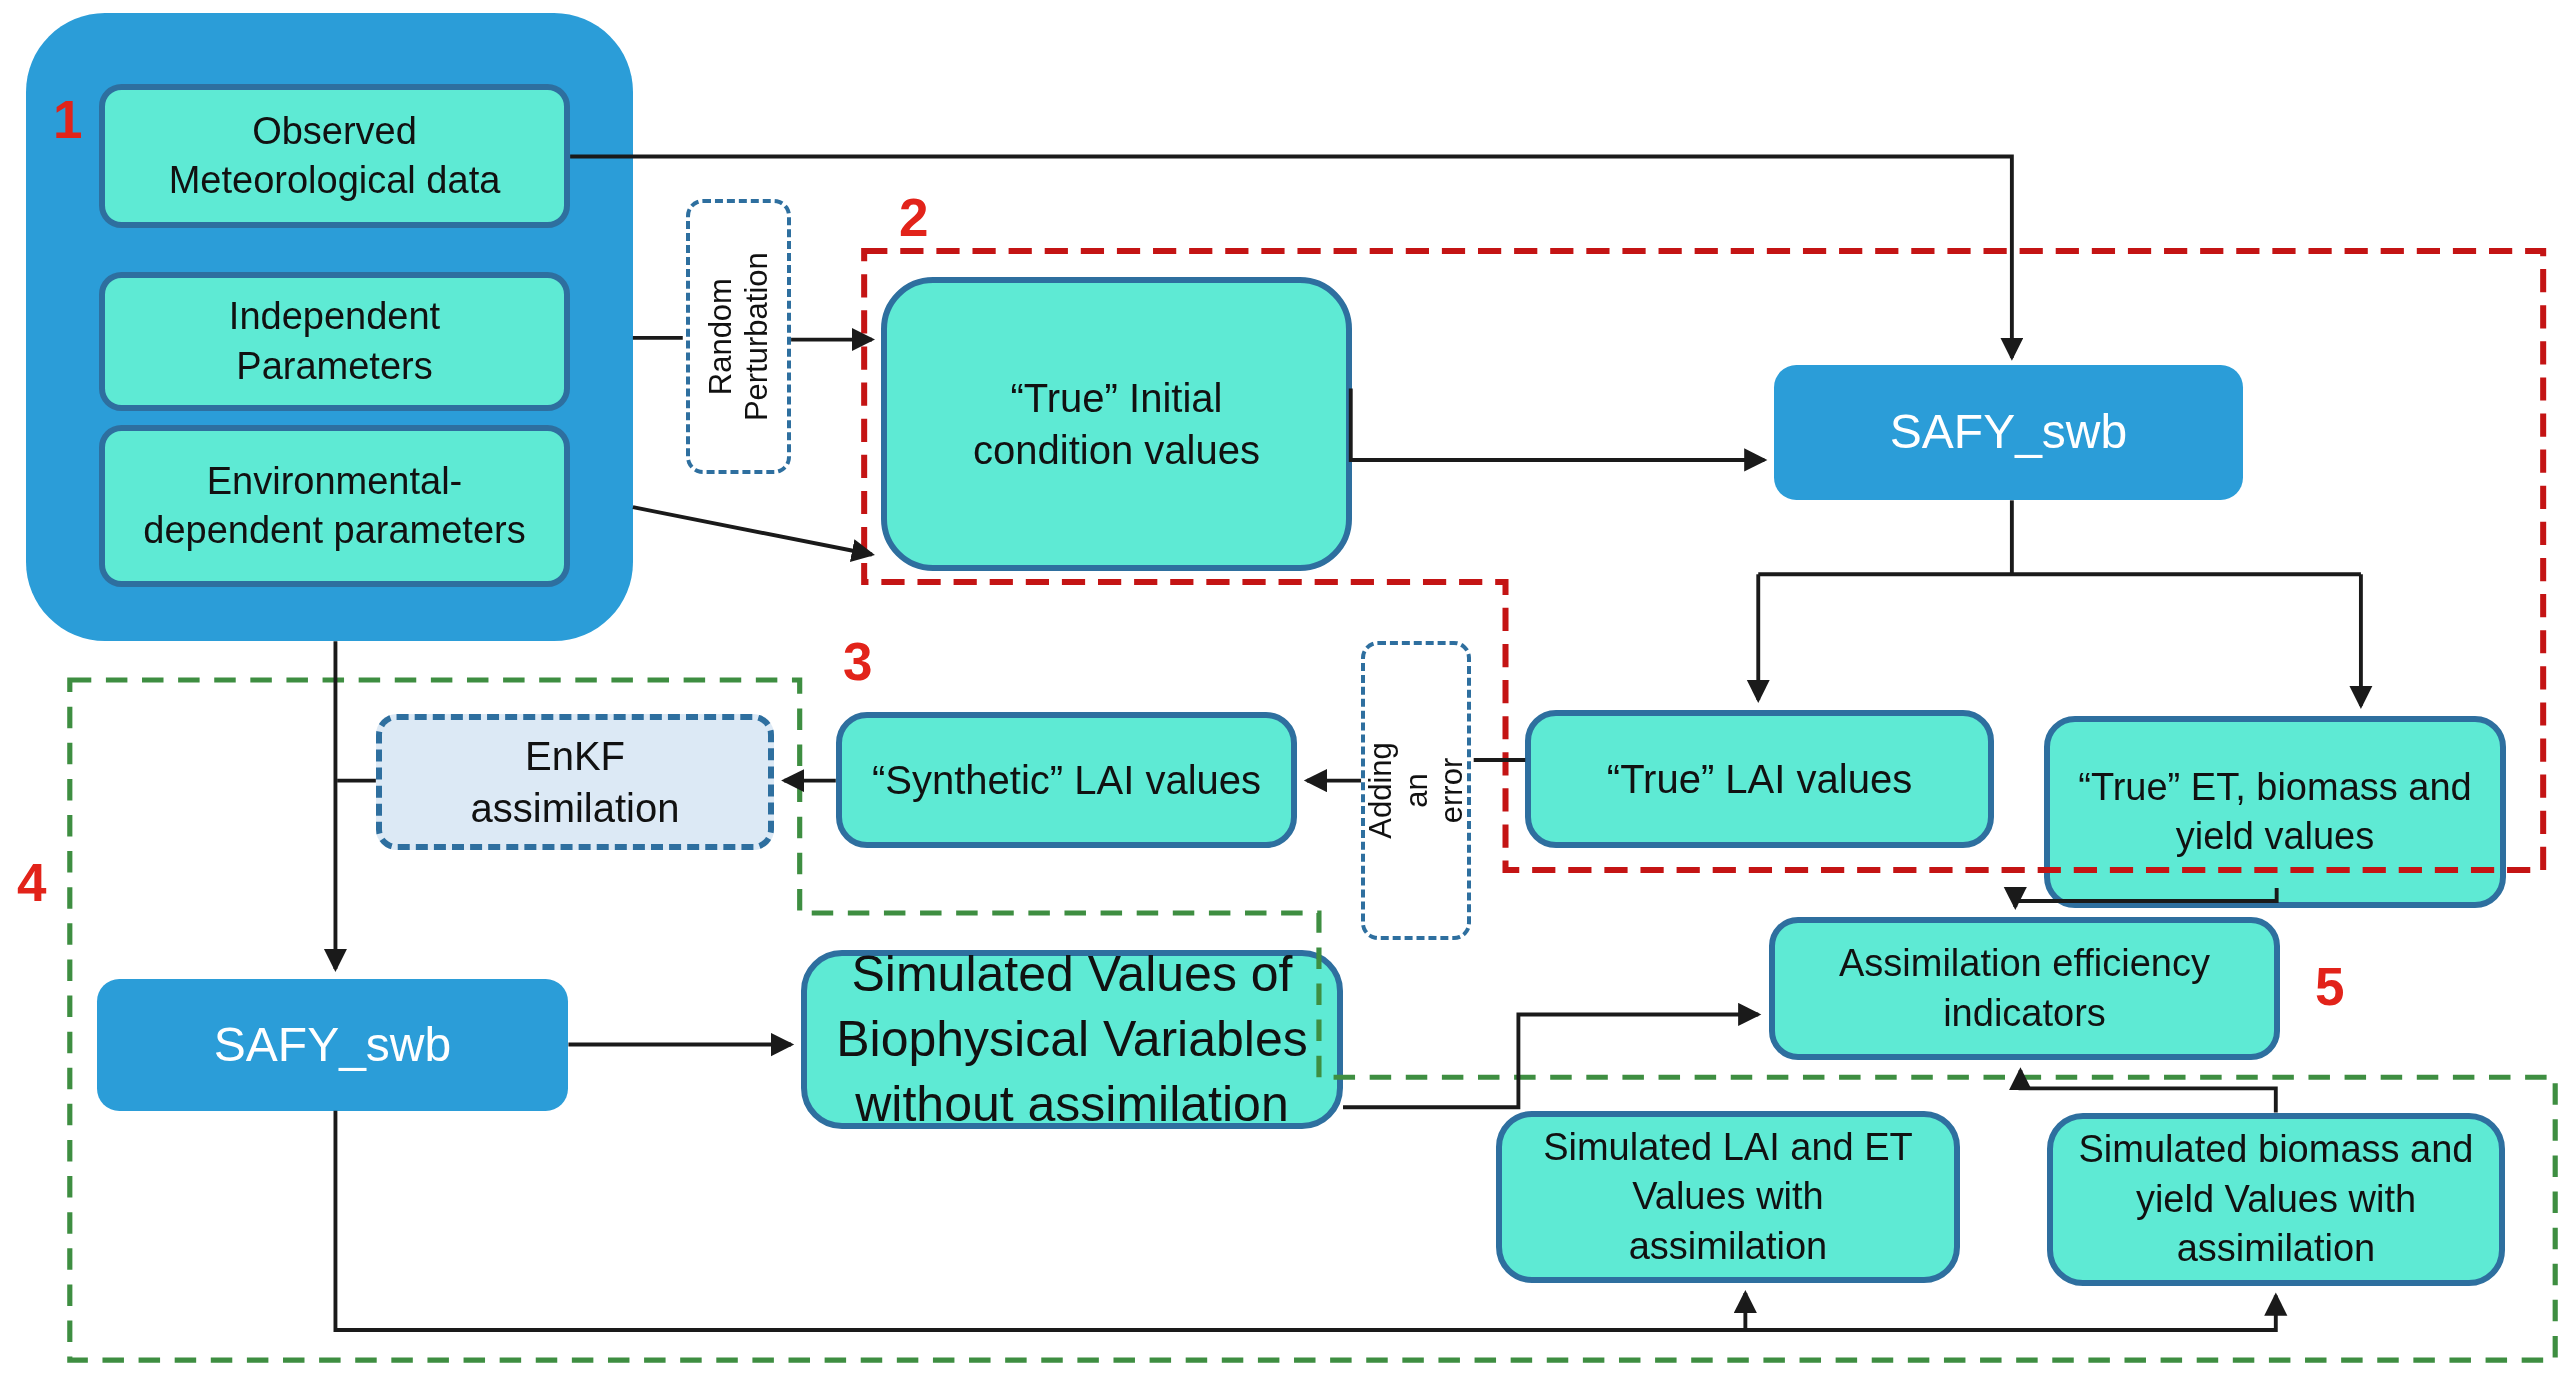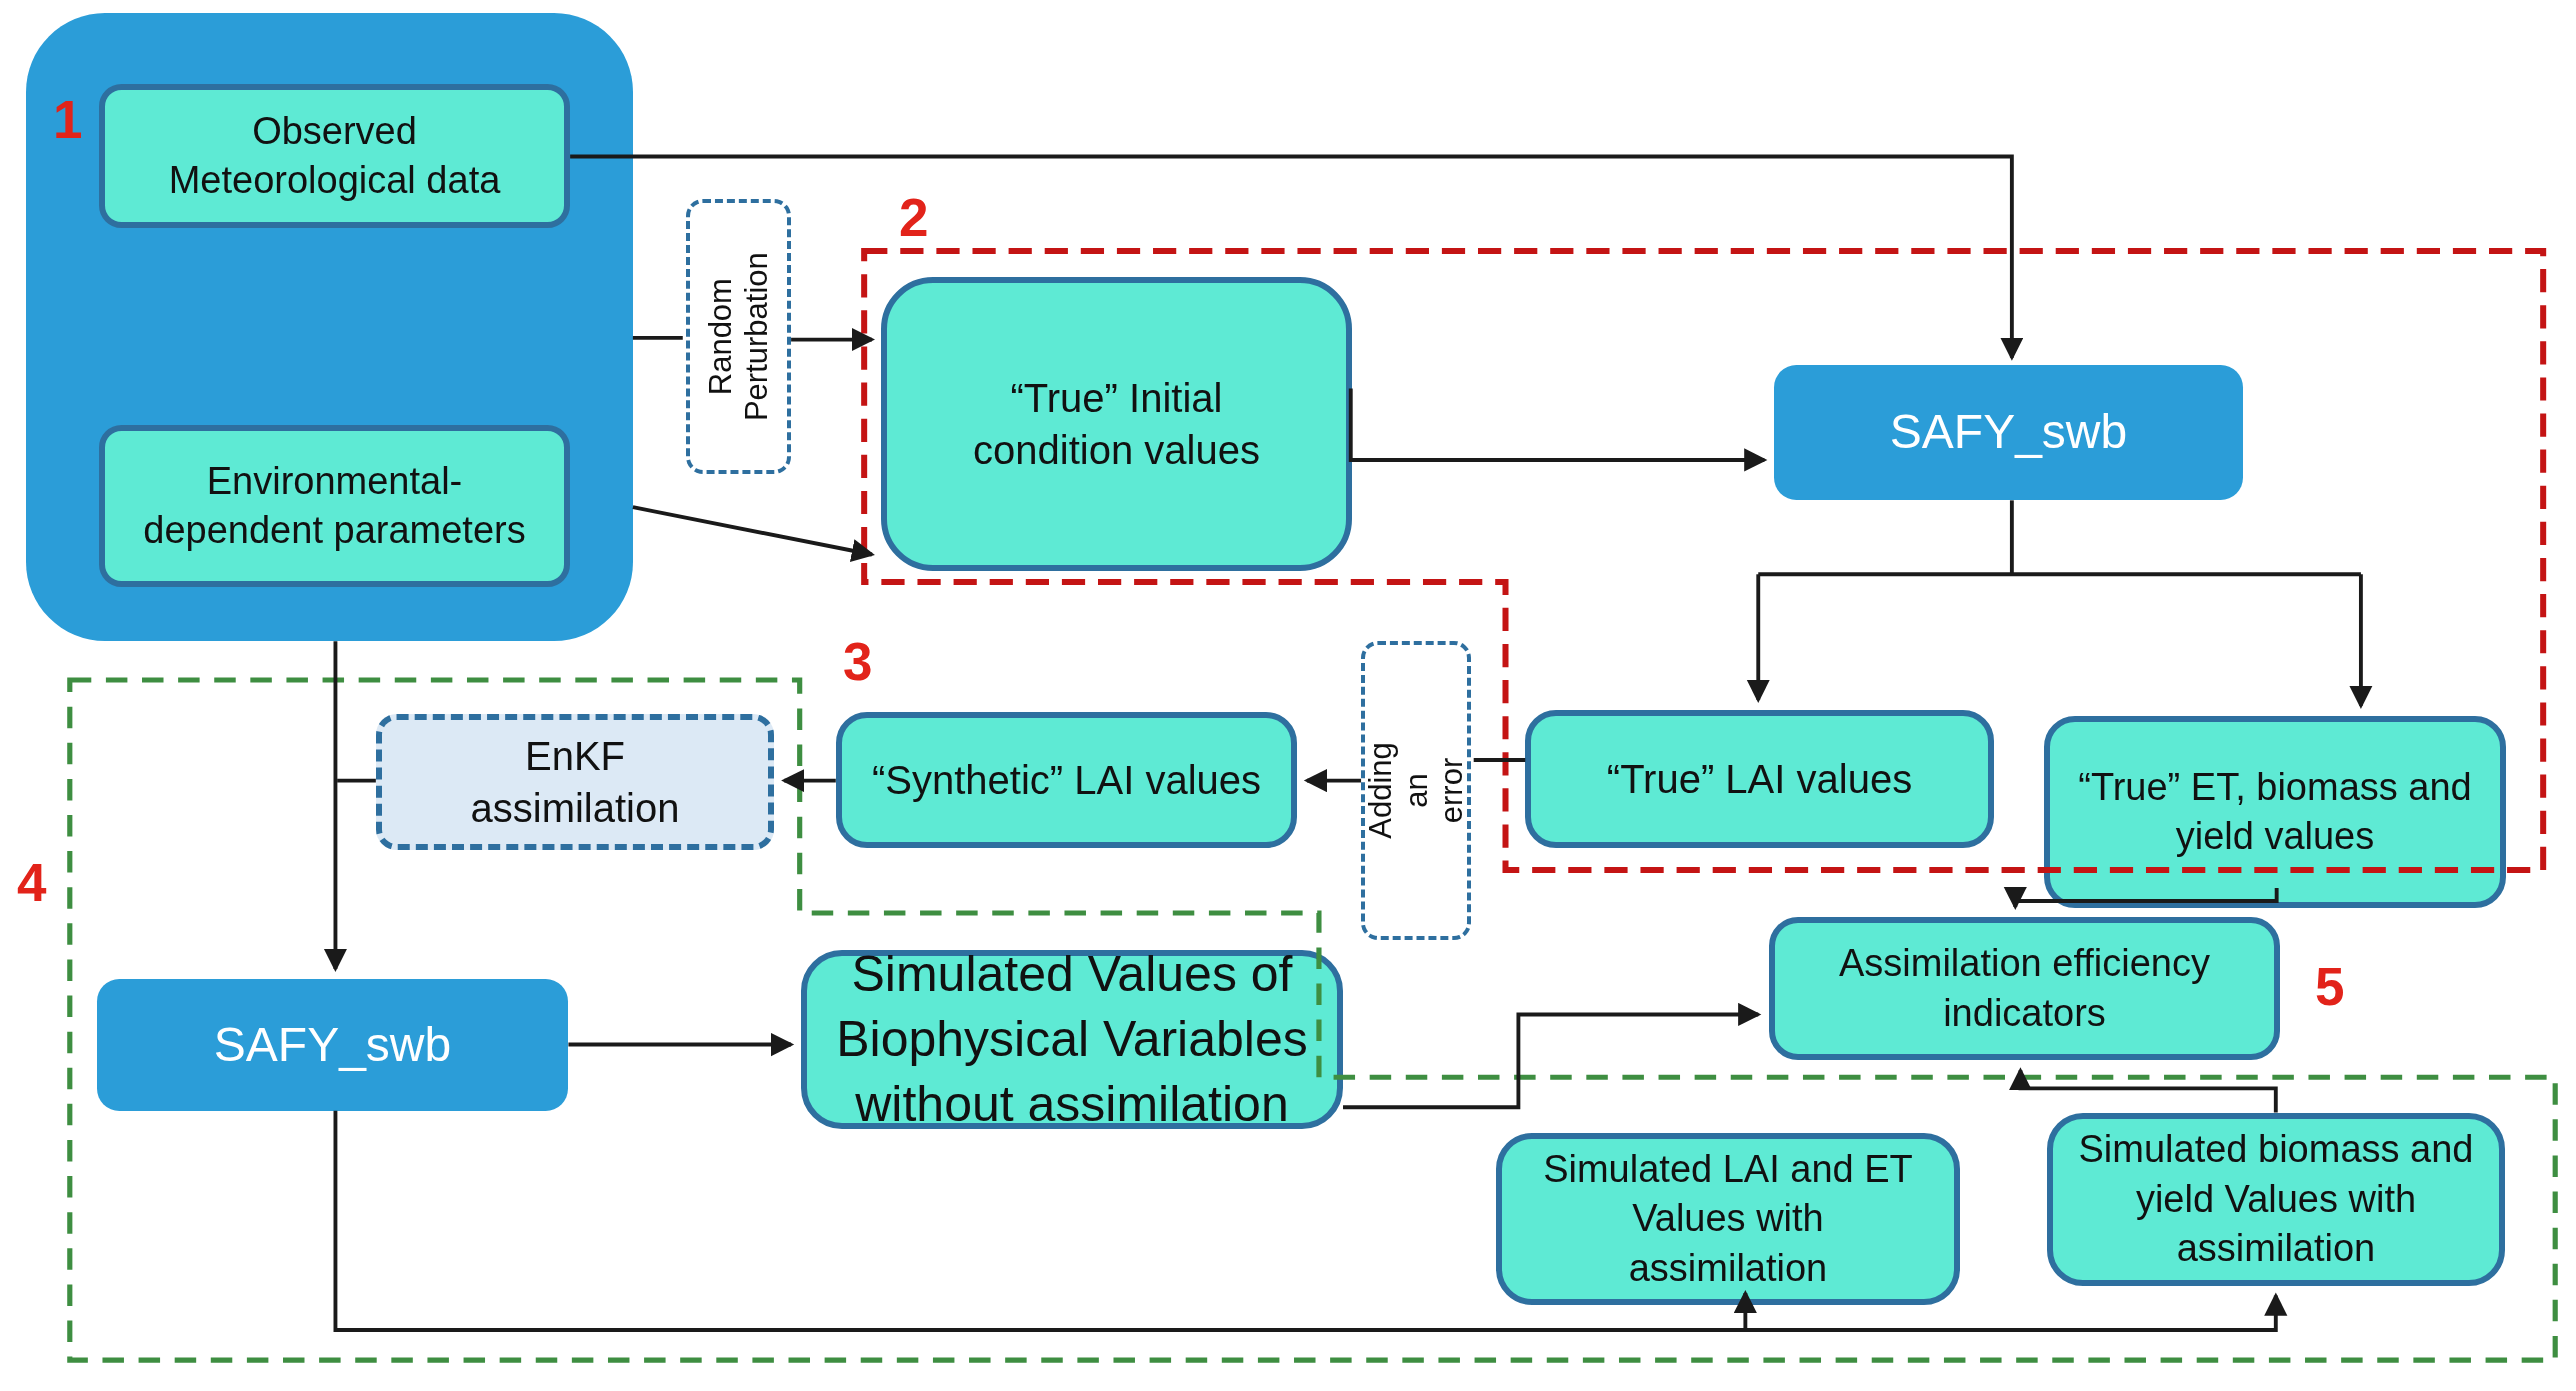--- a/index.html
+++ b/index.html
@@ -103,20 +103,24 @@
   <div class="stepnum" style="left:53px;top:93px;">1</div>
   <div class="stepnum" style="left:899px;top:191px;">2</div>
   <div class="stepnum" style="left:843px;top:635px;">3</div>
   <div class="stepnum" style="left:17px;top:856px;">4</div>
   <div class="stepnum" style="left:2315px;top:960px;">5</div>
 
   <div class="node" style="left:99px;top:84px;width:471px;height:144px;border-radius:22.4px;font-size:38px;">
     <span class="lbl">Observed
 Meteorological data</span>
   </div>
+  <div class="node" style="left:99px;top:272px;width:471px;height:139px;border-radius:22.4px;font-size:38px;">
+    <span class="lbl">Independent
+Parameters</span>
+  </div>
   <div class="node" style="left:99px;top:425px;width:471px;height:162px;border-radius:22.4px;font-size:38px;">
     <span class="lbl">Environmental-
 dependent parameters</span>
   </div>
 
   <div class="node dashed-node vtext" style="left:686px;top:199px;width:105px;height:275px;border-radius:17px;font-size:31px;">
     <span class="lbl">Random
 Perturbation</span>
   </div>
 
@@ -152,21 +156,21 @@
   </div>
   <div class="node" style="left:801px;top:950px;width:542px;height:179px;border-radius:41px;font-size:50px;">
     <span class="lbl">Simulated Values of
 Biophysical Variables
 without assimilation</span>
   </div>
   <div class="node" style="left:1769px;top:917px;width:511px;height:143px;border-radius:29px;font-size:38px;">
     <span class="lbl">Assimilation efficiency
 indicators</span>
   </div>
-  <div class="node" style="left:1496px;top:1111px;width:464px;height:172px;border-radius:36px;font-size:38px;margin-top:22px;">
+  <div class="node" style="left:1496px;top:1111px;width:464px;height:172px;border-radius:36px;font-size:38px;">
     <span class="lbl">Simulated LAI and ET
 Values with
 assimilation</span>
   </div>
   <div class="node" style="left:2047px;top:1113px;width:458px;height:173px;border-radius:36px;font-size:38px;">
     <span class="lbl">Simulated biomass and
 yield Values with
 assimilation</span>
   </div>
 

